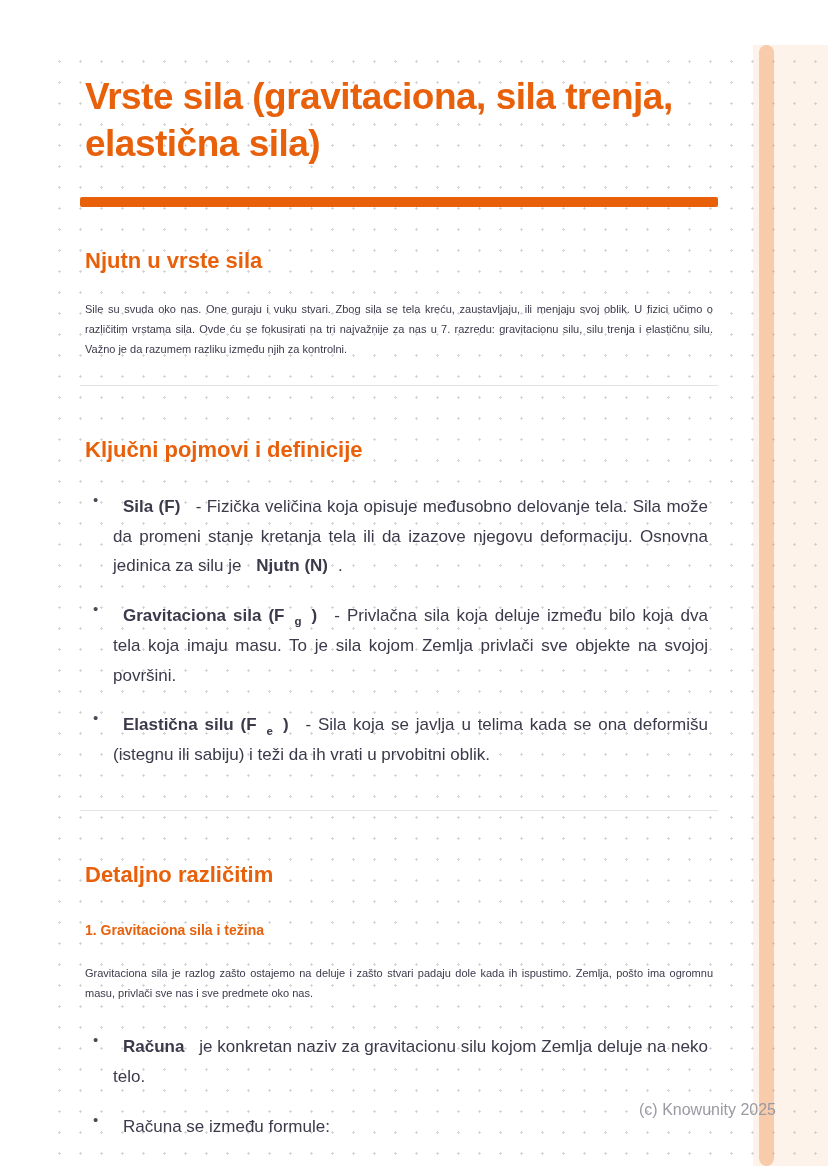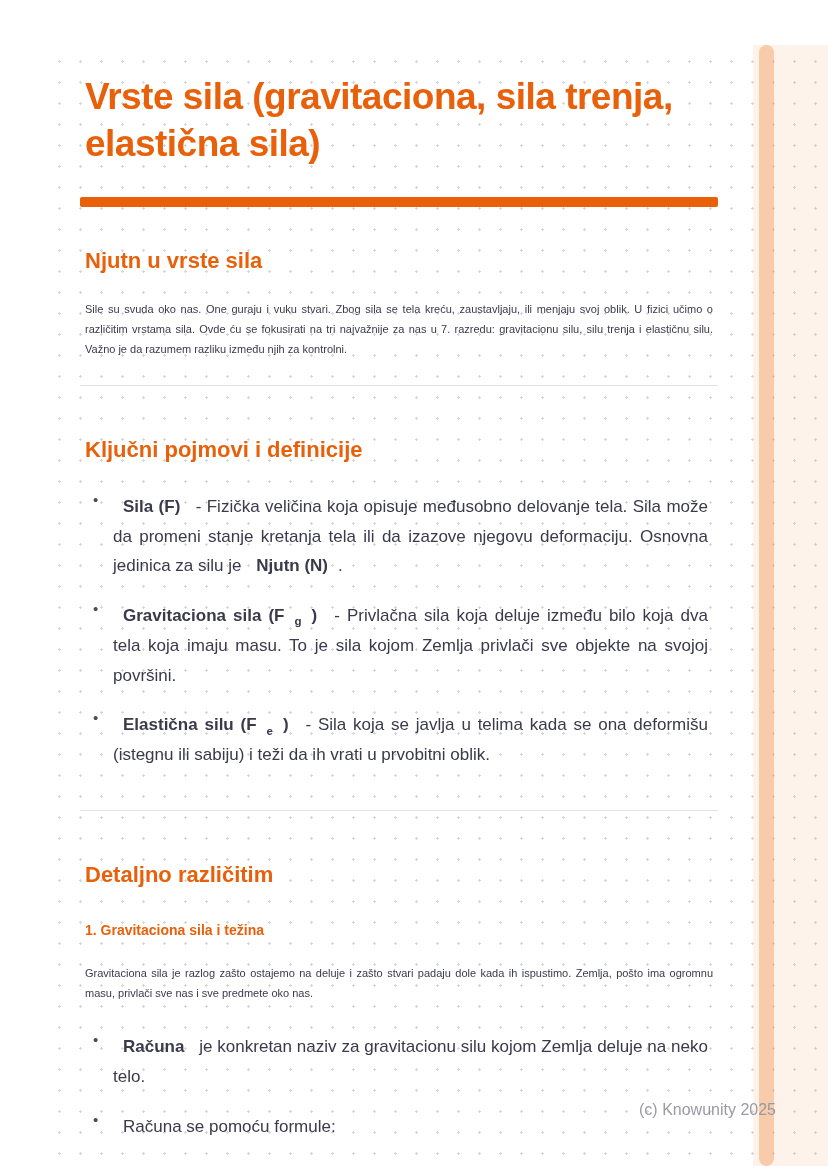--- a/index.html
+++ b/index.html
@@ -124,20 +124,20 @@
     </ul>
 
     <hr class="divider">
 
     <h2 class="section-heading">Detaljno različitim</h2>
     <h3 class="subsection-heading">1. Gravitaciona sila i težina</h3>
     <p class="body-text">Gravitaciona sila je razlog zašto ostajemo na deluje i zašto stvari padaju dole kada ih ispustimo. Zemlja, pošto ima ogromnu masu, privlači sve nas i sve predmete oko nas.</p>
 
     <ul class="bullet-list">
       <li><span><span class="b">Računa</span><span> je konkretan naziv za gravitacionu silu kojom Zemlja deluje na neko telo.</span></span></li>
-      <li><span><span>Računa se pomoću formule:</span></span></li>
+      <li><span><span>Računa se između formule:</span></span></li>
     </ul>
 
   </div>
 
   <div class="footer-credit">(c) Knowunity 2025</div>
 
 </div>
 
 </body></html>

